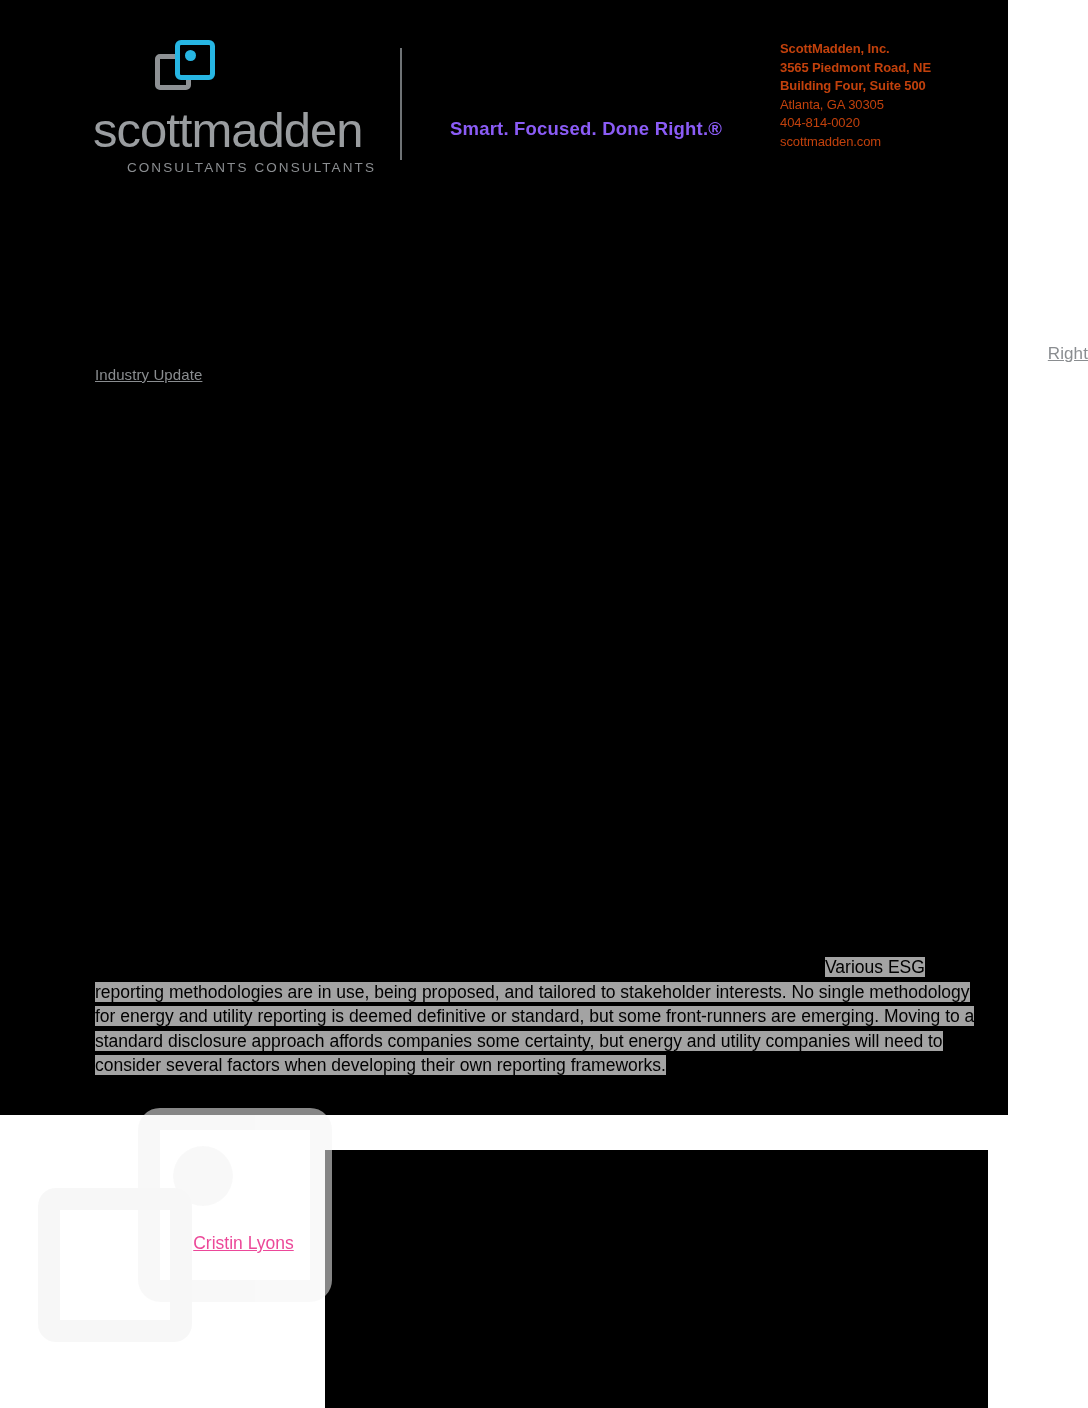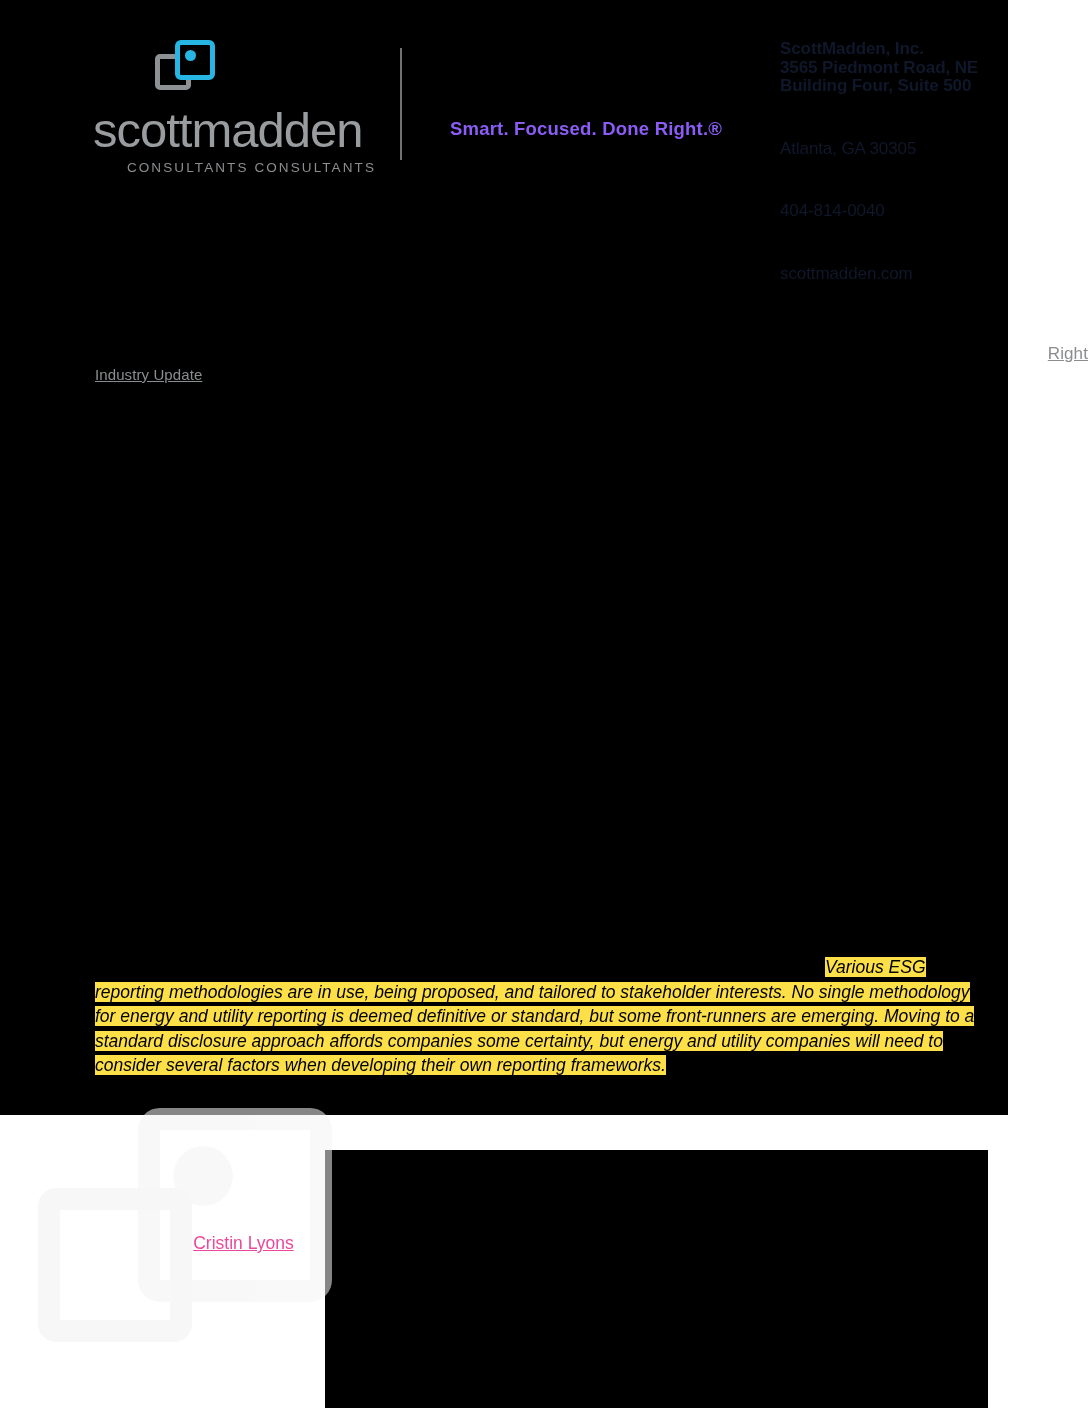--- a/index.html
+++ b/index.html
@@ -88,27 +88,27 @@
     position: absolute;
     left: 450px; top: 118px;
     font-size: 18.5px;
     font-weight: bold;
     color: #8b5cf6;
     letter-spacing: 0.2px;
   }
   .address {
     position: absolute;
     left: 780px; top: 40px;
-    font-size: 17px;
+    font-size: 13px;
     line-height: 18.6px;
-    color: #0f172a;
+    color: #c2410c;
     font-weight: bold;
     letter-spacing: -0.1px;
   }
-  .address .line-reg { font-weight: normal; margin-top: 44px; }
+  .address .line-reg { font-weight: normal; }
 
   
   .industry-update {
     position: absolute;
     left: 95px; top: 366px;
     font-size: 15px;
     color: #8a8d90;
     text-decoration: underline;
     letter-spacing: 0.1px;
   }
@@ -128,23 +128,22 @@
     width: 898px;
     font-size: 17.5px;
     line-height: 24.5px;
     color: #000000;
   }
   .para-esg {
     top: 955px;
     width: 898px;
   }
   .para-esg .hl {
-    background: #fde047;
+    background: #a3a3a3;
     color: #000000;
-    font-style: italic;
   }
   .para-esg .lead-pad {
     display: inline-block;
     width: 730px;
   }
   .para-additional {
     top: 1110px;
     color: #ffffff;
     width: 240px;
   }
@@ -207,21 +206,21 @@
 
     <div class="divider-rule"></div>
 
     <div class="tagline">Smart. Focused. Done Right.®</div>
 
     <div class="address">
       <div>ScottMadden, Inc.</div>
       <div>3565 Piedmont Road, NE</div>
       <div>Building Four, Suite 500</div>
       <div class="line-reg">Atlanta, GA 30305</div>
-      <div class="line-reg">404-814-0040</div>
+      <div class="line-reg">404-814-0020</div>
       <div class="line-reg">scottmadden.com</div>
     </div>
   </div>
 
   <div class="industry-update">Industry Update</div>
   <div class="energy-label">Right</div>
 
   <div class="body-text para-esg">
     <span class="lead-pad"></span><span class="hl">Various ESG</span><br>
     <span class="hl">reporting methodologies are in use, being proposed, and tailored to stakeholder interests. No single methodology for energy and utility reporting is deemed definitive or standard, but some front-runners are emerging. Moving to a standard disclosure approach affords companies some certainty, but energy and utility companies will need to consider several factors when developing their own reporting frameworks.</span>

